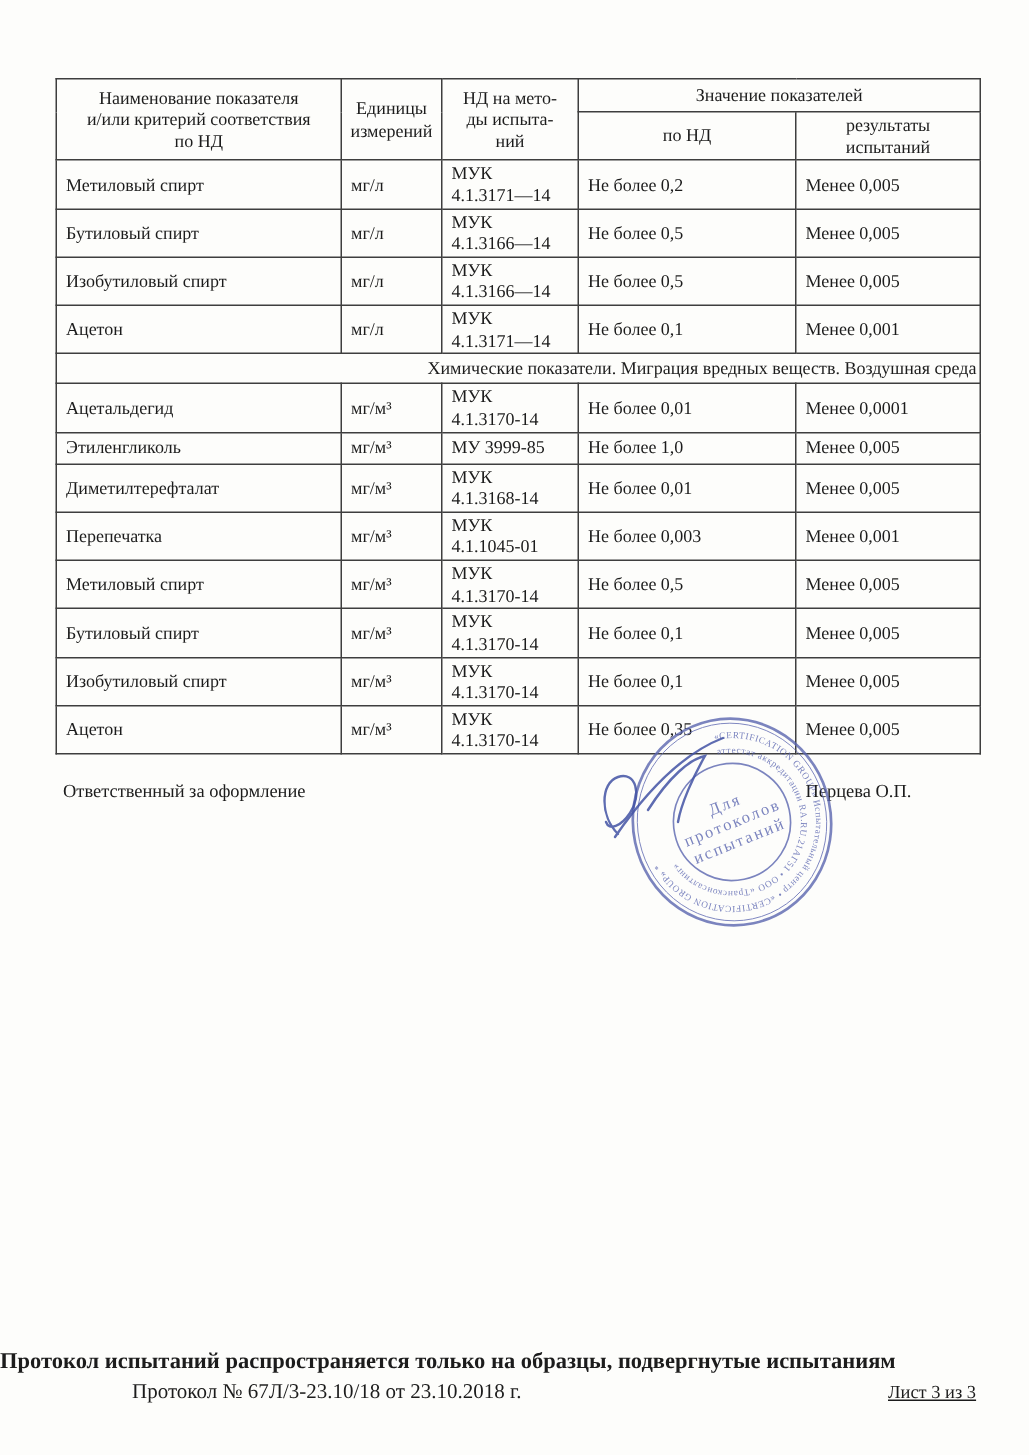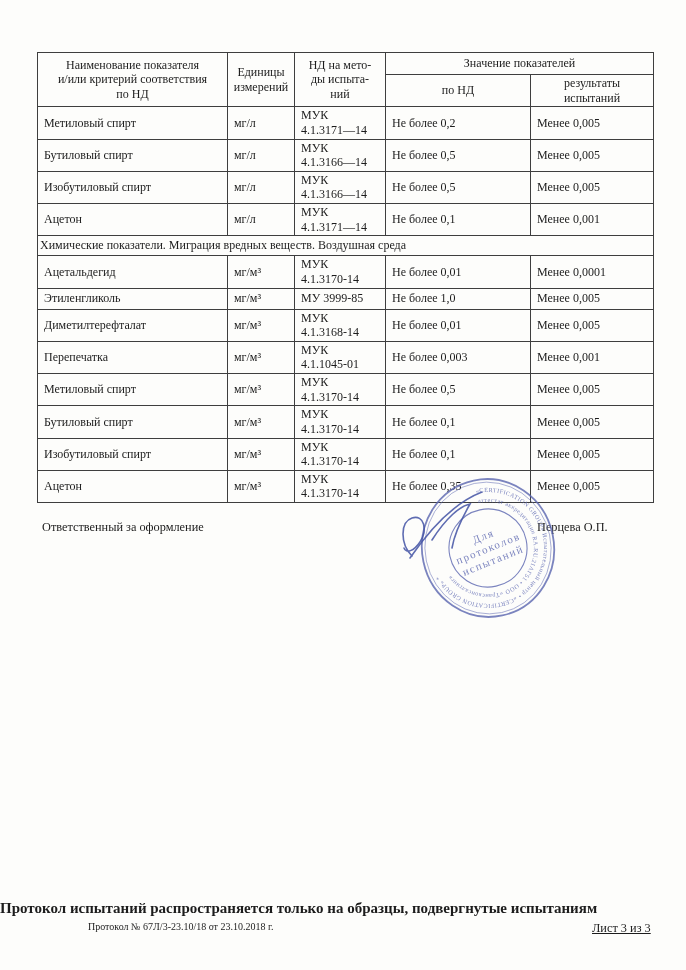--- a/index.html
+++ b/index.html
@@ -37,32 +37,32 @@
   .ptable td{
     text-align:left;
     padding:1px 3px 1px 6px;
   }
   tr.h32{height:32px}
   tr.h30{height:30px}
   tr.h22{height:22px}
   tr.h21{height:21px}
   tr.h20{height:20px}
   td.section{
-    text-align:left;
+    text-align:right;
     padding:1px 2px;
   }
   
   .resp-label{position:absolute;left:42px;top:520px;font-size:12.3px;}
   .signer{position:absolute;left:537px;top:520px;font-size:12.3px;}
   .stamp-wrap{position:absolute;left:410px;top:472px;width:156px;height:152px;}
   .sig-wrap{position:absolute;left:398px;top:478px;width:130px;height:120px;}
   
   .note1{position:absolute;left:0;top:885px;width:100%;text-align:center;font-size:11.8px;}
   .note2{position:absolute;left:0;top:900px;width:100%;text-align:left;font-size:15px;font-weight:bold;}
-  .proto-num{position:absolute;left:88px;top:921px;font-size:10px;}
+  .proto-num{position:absolute;left:88px;top:921px;font-size:14px;}
   .sheet-num{position:absolute;left:592px;top:921px;font-size:12.3px;text-decoration:underline;}
 </style>
 </head>
 <body>
 
 <div class="sheet">
 
   <table class="ptable">
     <colgroup>
       <col style="width:190px">

